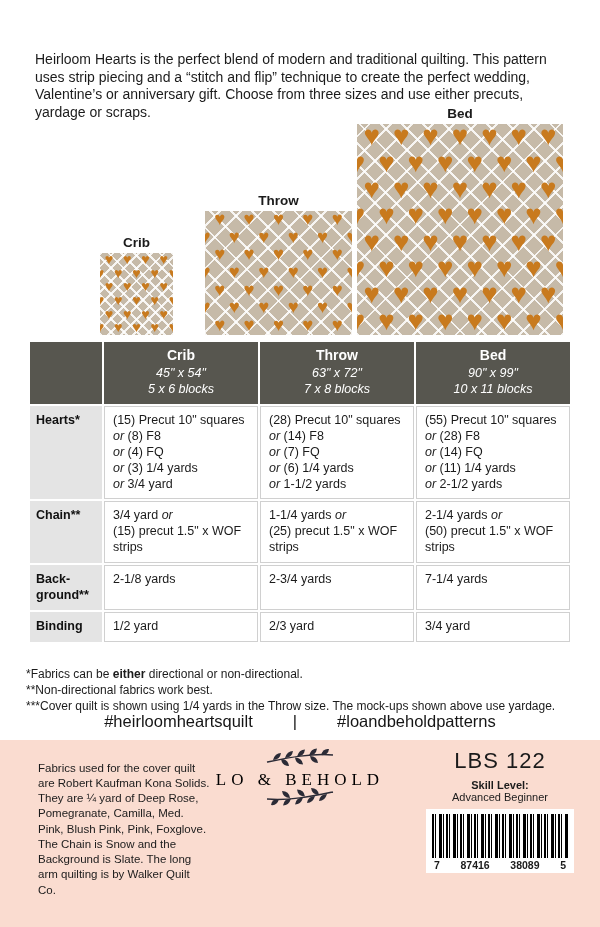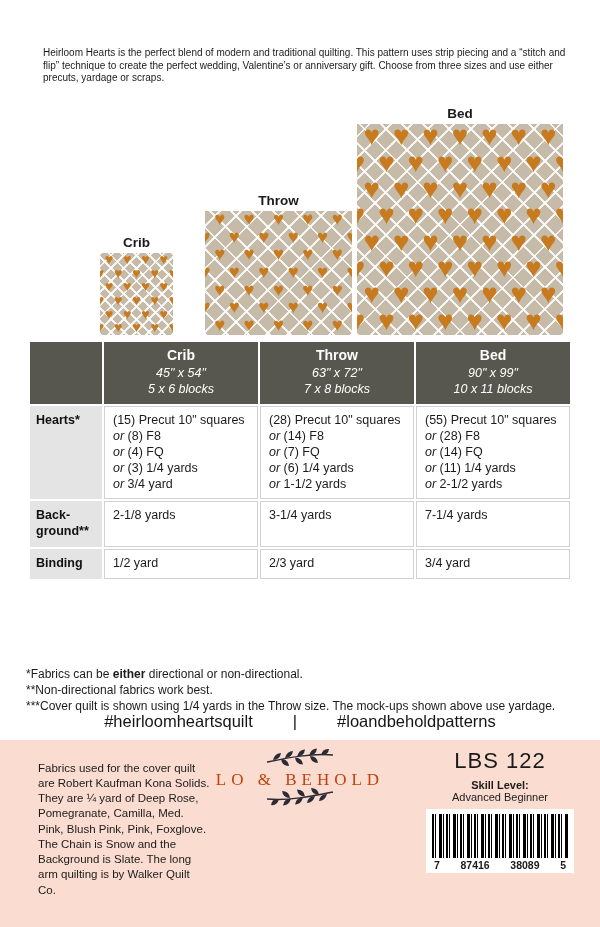--- a/index.html
+++ b/index.html
@@ -1,20 +1,20 @@
 <!DOCTYPE html>
 <html style="--heart: #c87a1e; --quilt-bg: #c6baa8; --header-bg: #57564f; --label-bg: #e4e4e4; --footer-bg: #fadcd0;"><head>
 <meta charset="utf-8">
 <style>
   html,body{margin:0;padding:0;background:#ffffff;}
   .page{position:relative;width:600px;height:927px;background:#fff;overflow:hidden;
         font-family:"Liberation Sans", sans-serif;color:#1b1b1b;}
 
   
-  .intro{position:absolute;left:43px;top:37px;width:532px;font-size:10px;line-height:1.26;}
+  .intro{position:absolute;left:35px;top:37px;width:532px;font-size:14px;line-height:1.26;}
 
   
   .mockups{position:absolute;left:30px;top:108px;width:540px;height:227px;}
   .mockup{position:absolute;bottom:0;}
   .mockup-label{display:block;text-align:center;font-weight:bold;font-size:13.5px;margin-bottom:3px;}
   .quilt{position:relative;overflow:hidden;background-color:var(--quilt-bg,#c6baa8);}
   .mockup.crib{left:70px;width:73px;}   .mockup.crib .quilt{height:82px;}
   .mockup.throw{left:175px;width:147px;}.mockup.throw .quilt{height:124px;}
   .mockup.bed{left:327px;width:206px;}  .mockup.bed .quilt{height:211px;}
   .heart{position:absolute;transform:translate(-50%,-53%);color:var(--heart,#c87a1e);line-height:1;}
@@ -37,21 +37,21 @@
   .footnotes{position:absolute;left:26px;top:666px;font-size:12px;line-height:1.34;}
   .footnote-line b{font-weight:bold;}
 
   
   .hashtags{position:absolute;left:0;right:0;top:712px;display:flex;justify-content:center;
     gap:40px;font-size:16.5px;color:#151515;}
 
   
   .footer{position:absolute;left:0;right:0;top:740px;height:187px;background:var(--footer-bg,#fadcd0);}
   .fabric-note{position:absolute;left:38px;top:9px;width:172px;font-size:11.5px;line-height:1.33;}
-  .logo{position:absolute;left:50%;top:8px;transform:translateX(-50%);text-align:center;color:#c2410c;width:230px;}
+  .logo{position:absolute;left:50%;top:8px;transform:translateX(-50%);text-align:center;color:#000000;width:230px;}
   .laurel{display:block;margin:0 auto;width:74px;height:20px;}
   .laurel.flip{transform:rotate(180deg);margin-top:-4px;}
   .logo-name{font-family:"Liberation Serif", serif;font-size:17px;letter-spacing:5px;margin-top:2px;white-space:nowrap;}
   .logo-sub{font-family:"DejaVu Serif", serif;font-style:italic;font-size:33px;margin-top:-3px;line-height:1.05;}
   .code-block{position:absolute;right:26px;top:8px;width:148px;text-align:center;}
   .lbs{font-size:22px;letter-spacing:1px;}
   .skill-label{font-size:11px;font-weight:bold;margin-top:5px;}
   .skill-value{font-size:11px;}
   .barcode{margin-top:6px;background:#fff;padding:5px 6px 2px;}
   .bars{height:44px;background:repeating-linear-gradient(90deg,
@@ -237,23 +237,29 @@
         </tr>
       </thead>
     <tbody>
         <tr>
           <th>Hearts*</th>
           <td>(15) Precut 10" squares<br><i>or</i> (8) F8<br><i>or</i> (4) FQ<br><i>or</i> (3) 1/4 yards<br><i>or</i> 3/4 yard</td>
           <td>(28) Precut 10" squares<br><i>or</i> (14) F8<br><i>or</i> (7) FQ<br><i>or</i> (6) 1/4 yards<br><i>or</i> 1-1/2 yards</td>
           <td>(55) Precut 10" squares<br><i>or</i> (28) F8<br><i>or</i> (14) FQ<br><i>or</i> (11) 1/4 yards<br><i>or</i> 2-1/2 yards</td>
         </tr>
         <tr>
+          <th>Chain**</th>
+          <td>3/4 yard <i>or</i><br>(15) precut 1.5" x WOF strips</td>
+          <td>1-1/4 yards <i>or</i><br>(25) precut 1.5" x WOF strips</td>
+          <td>2-1/4 yards <i>or</i><br>(50) precut 1.5" x WOF strips</td>
+        </tr>
+        <tr>
           <th>Back-<br>ground**</th>
           <td>2-1/8 yards</td>
-          <td>3-1/4 yards</td>
+          <td>2-3/4 yards</td>
           <td>7-1/4 yards</td>
         </tr>
         <tr>
           <th>Binding</th>
           <td>1/2 yard</td>
           <td>2/3 yard</td>
           <td>3/4 yard</td>
         </tr>
       </tbody>
   </table>

